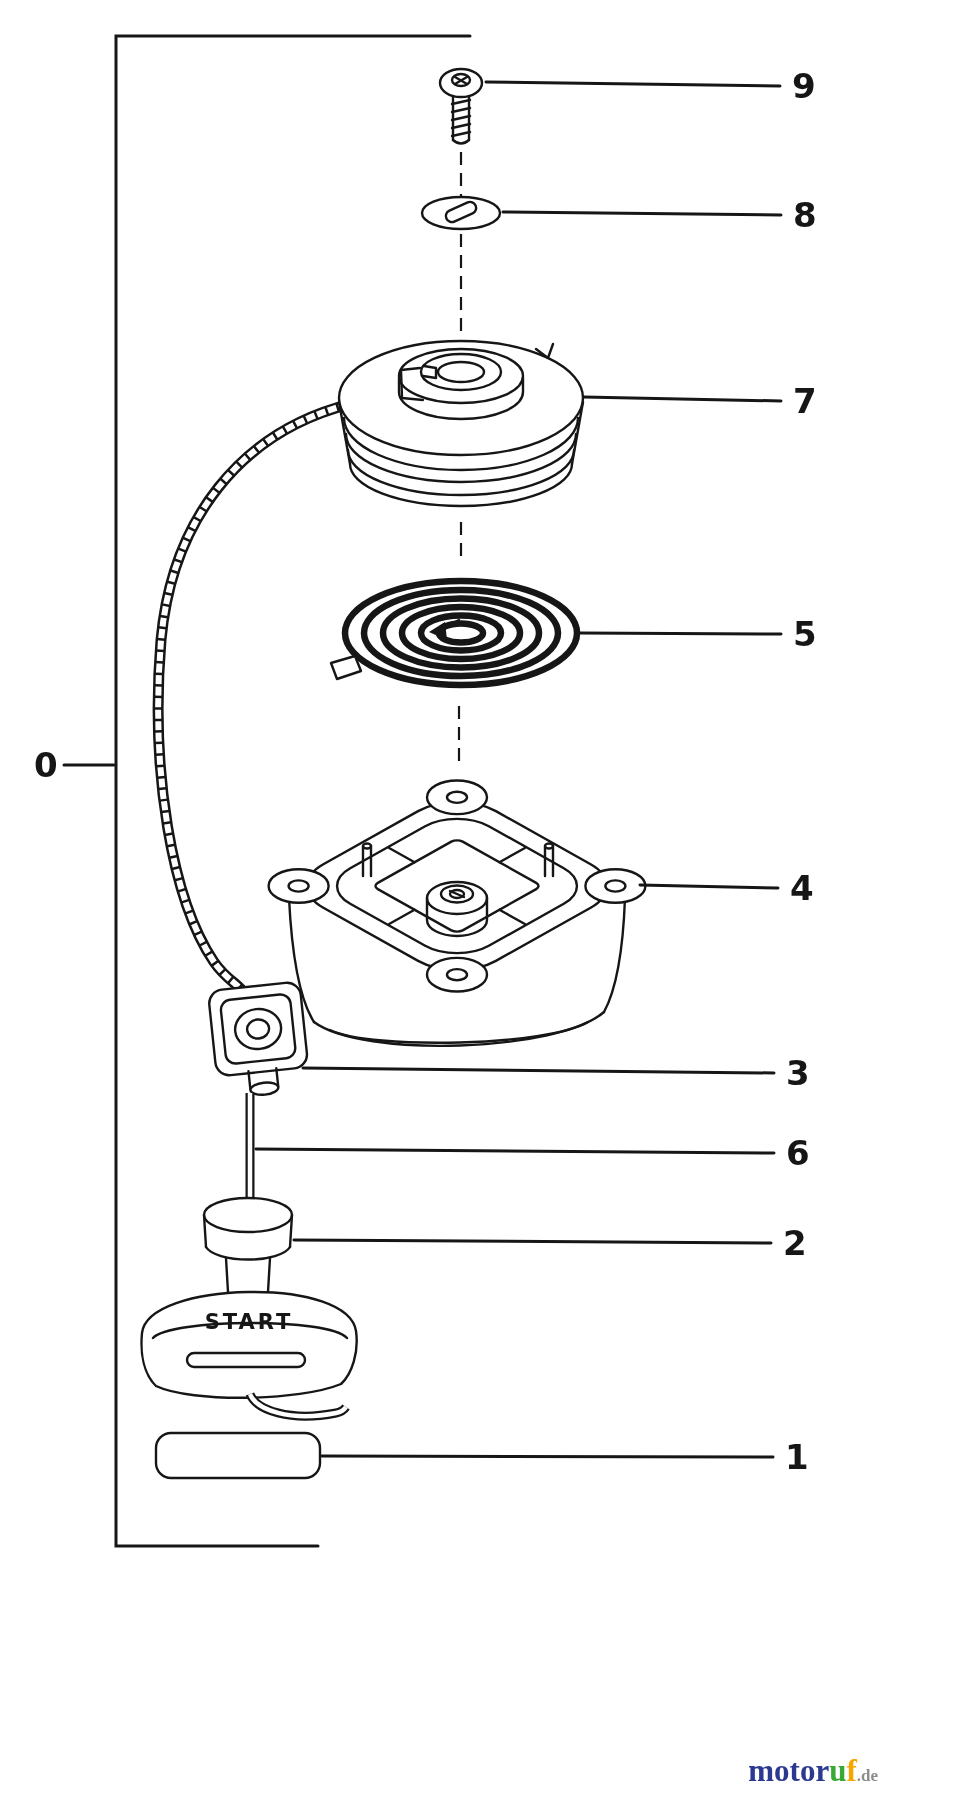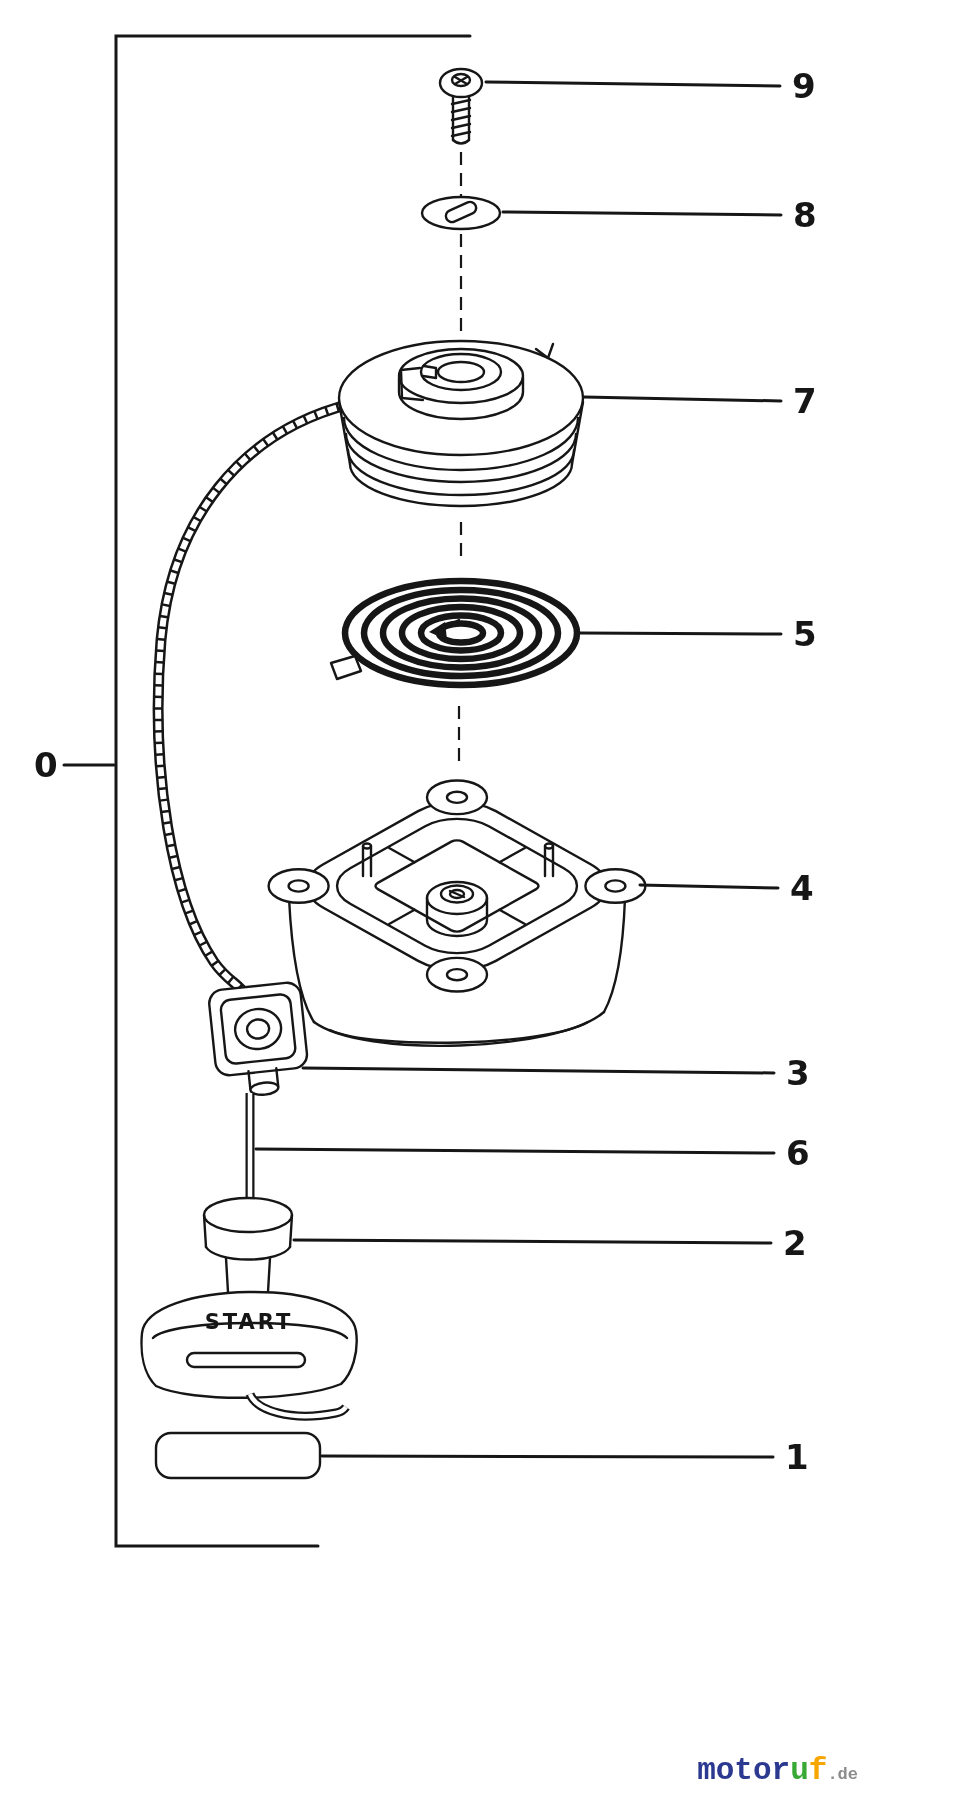--- a/index.html
+++ b/index.html
@@ -13,21 +13,21 @@
   .coil  { fill:none; stroke:#161616; stroke-width:6.5; }
   .rope-outer { fill:none; stroke:#161616; stroke-width:11; }
   .rope-inner { fill:none; stroke:#ffffff; stroke-width:6; }
   .rope-hatch { fill:none; stroke:#161616; stroke-width:8; stroke-dasharray:2.5 9; }
   .rope2-outer { fill:none; stroke:#161616; stroke-width:9; }
   .rope2-inner { fill:none; stroke:#ffffff; stroke-width:4.5; }
 
   .callout { font-family:"DejaVu Sans", sans-serif; font-size:34px; font-weight:bold; fill:#161616; }
   .start-text { font-family:"DejaVu Sans", sans-serif; font-size:21px; font-weight:bold; letter-spacing:3px; fill:#161616; }
 
-  .watermark { position:absolute; right:116px; bottom:14px; font-family:Liberation Mono, monospace;
+  .watermark { position:absolute; right:96px; bottom:14px; font-family:Liberation Serif, serif;
                font-weight:bold; font-size:31px; line-height:1; white-space:nowrap; }
   .watermark .wm-suffix { font-size:17px; font-weight:bold; }
 </style>
 </head>
 <body>
 
 <div class="stage">
 <svg width="974" height="1800" viewBox="0 0 974 1800">
 
   <g>

